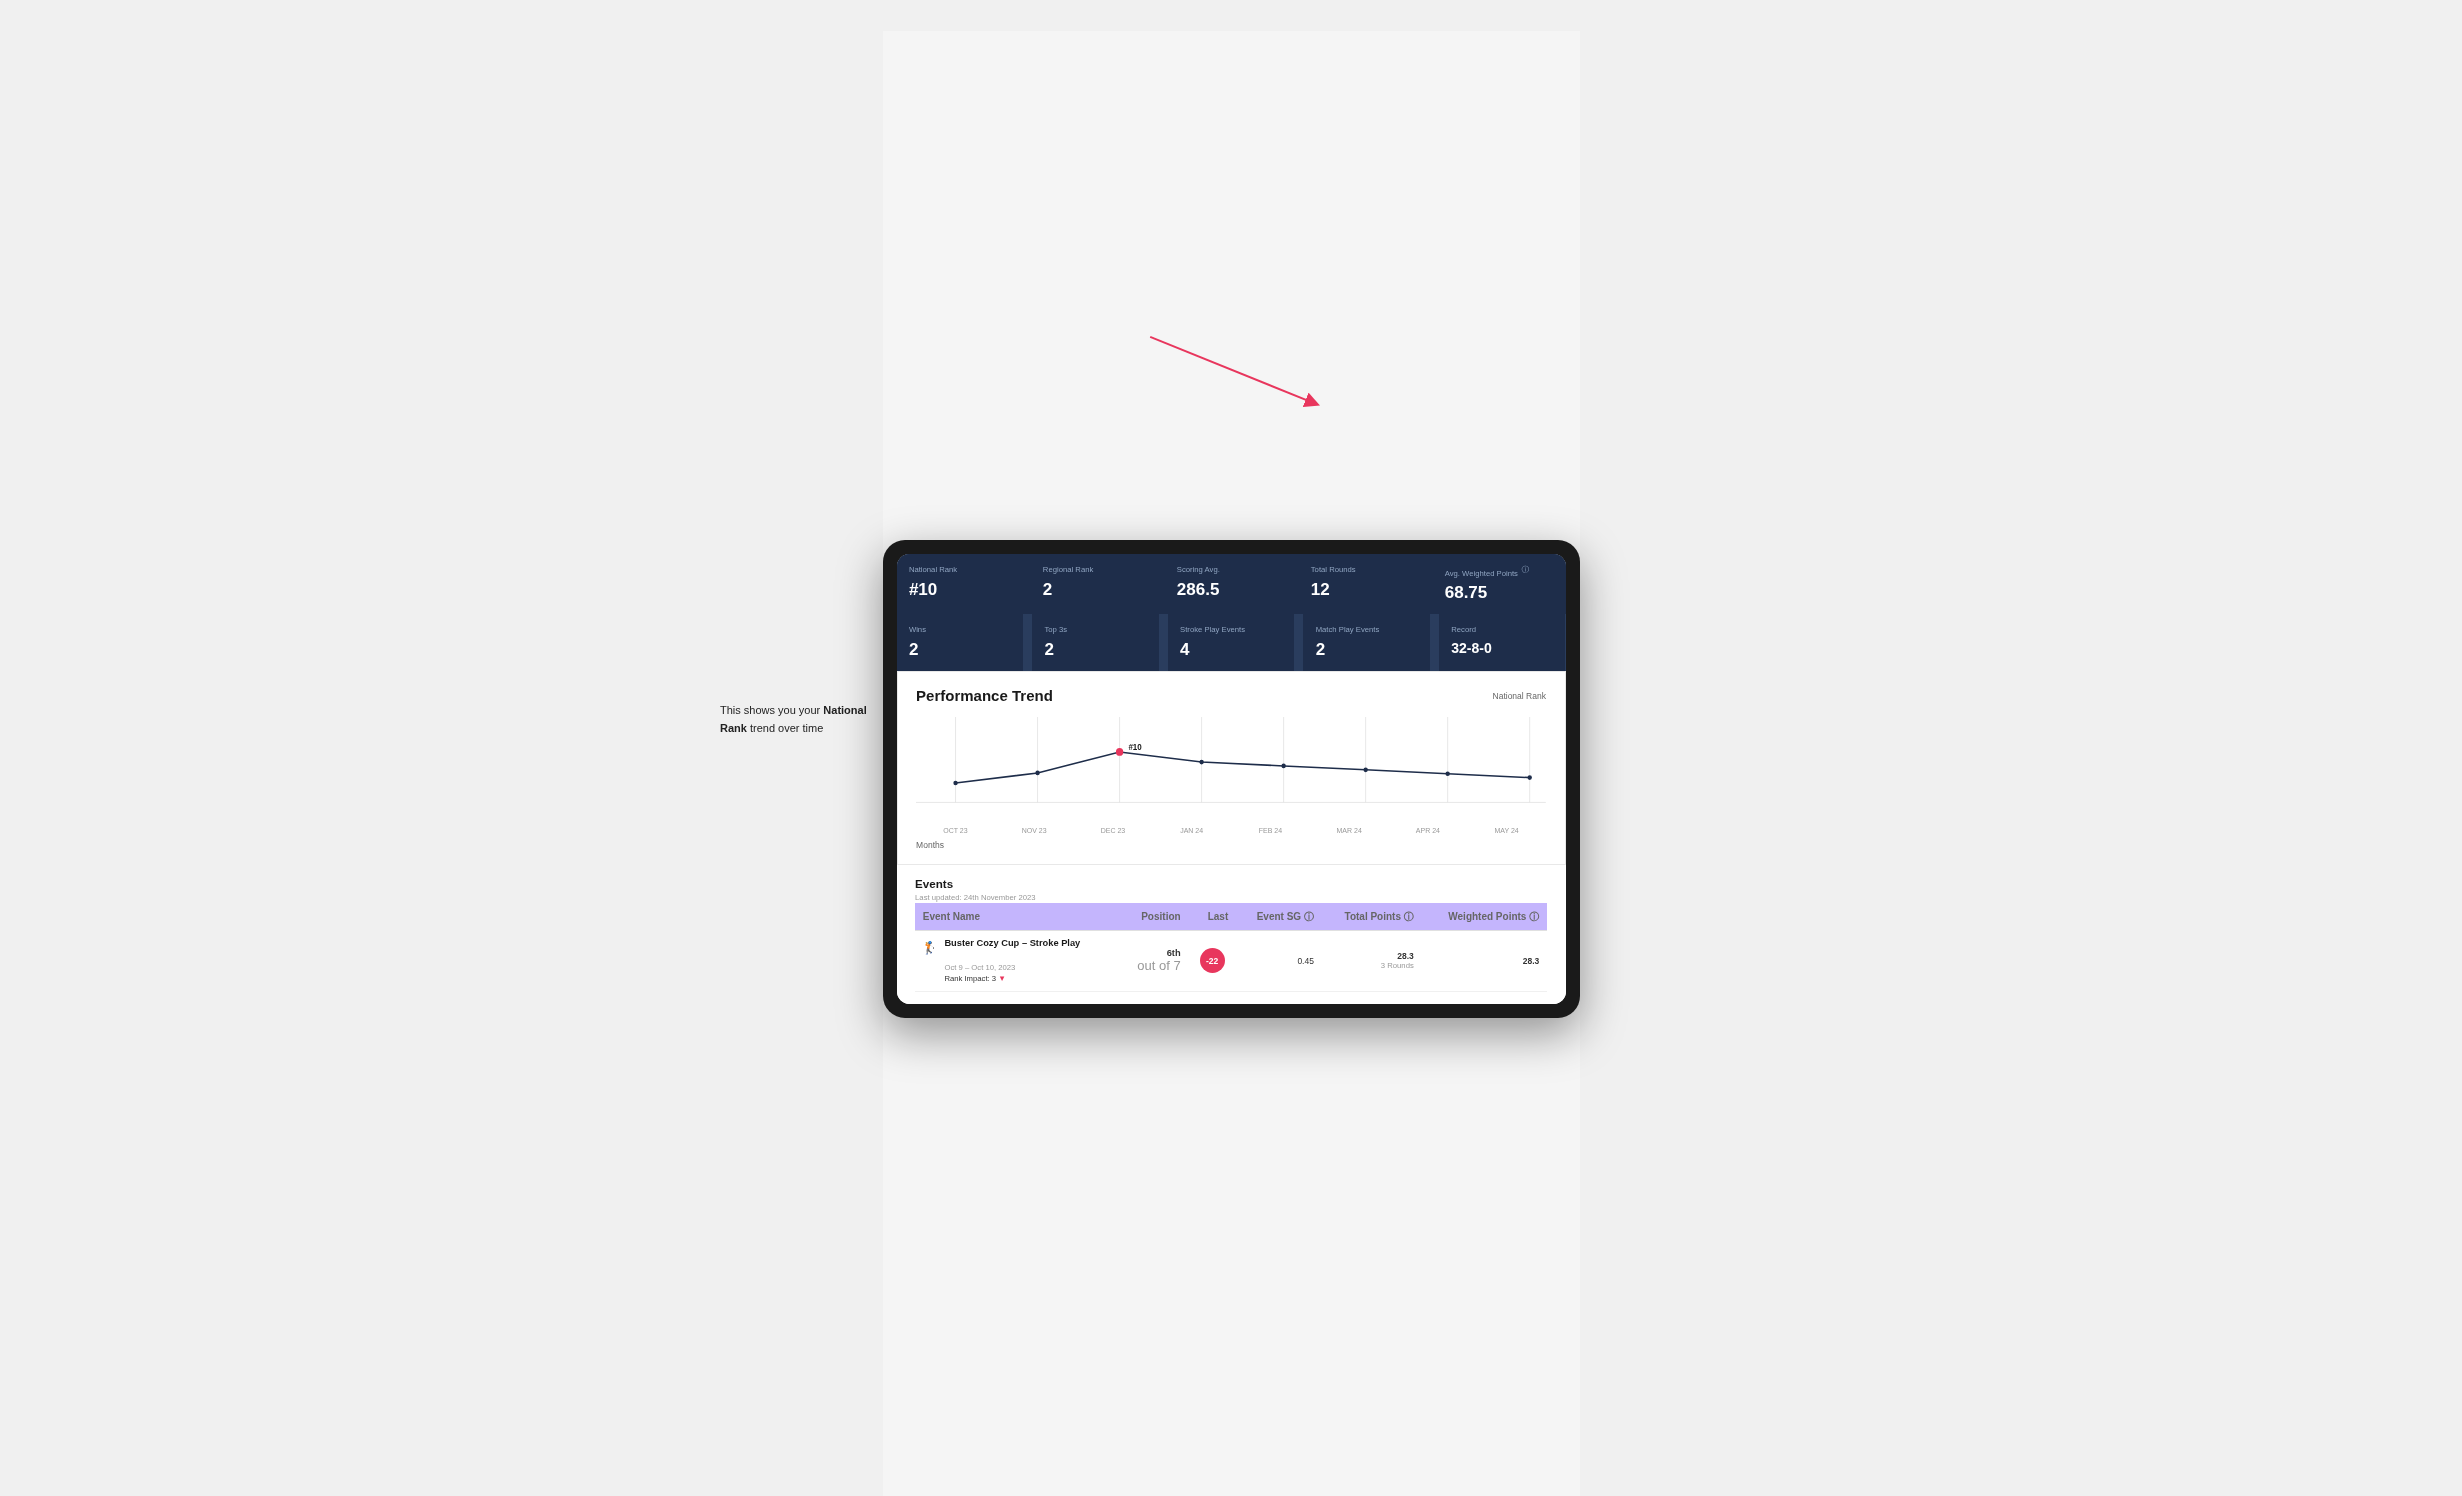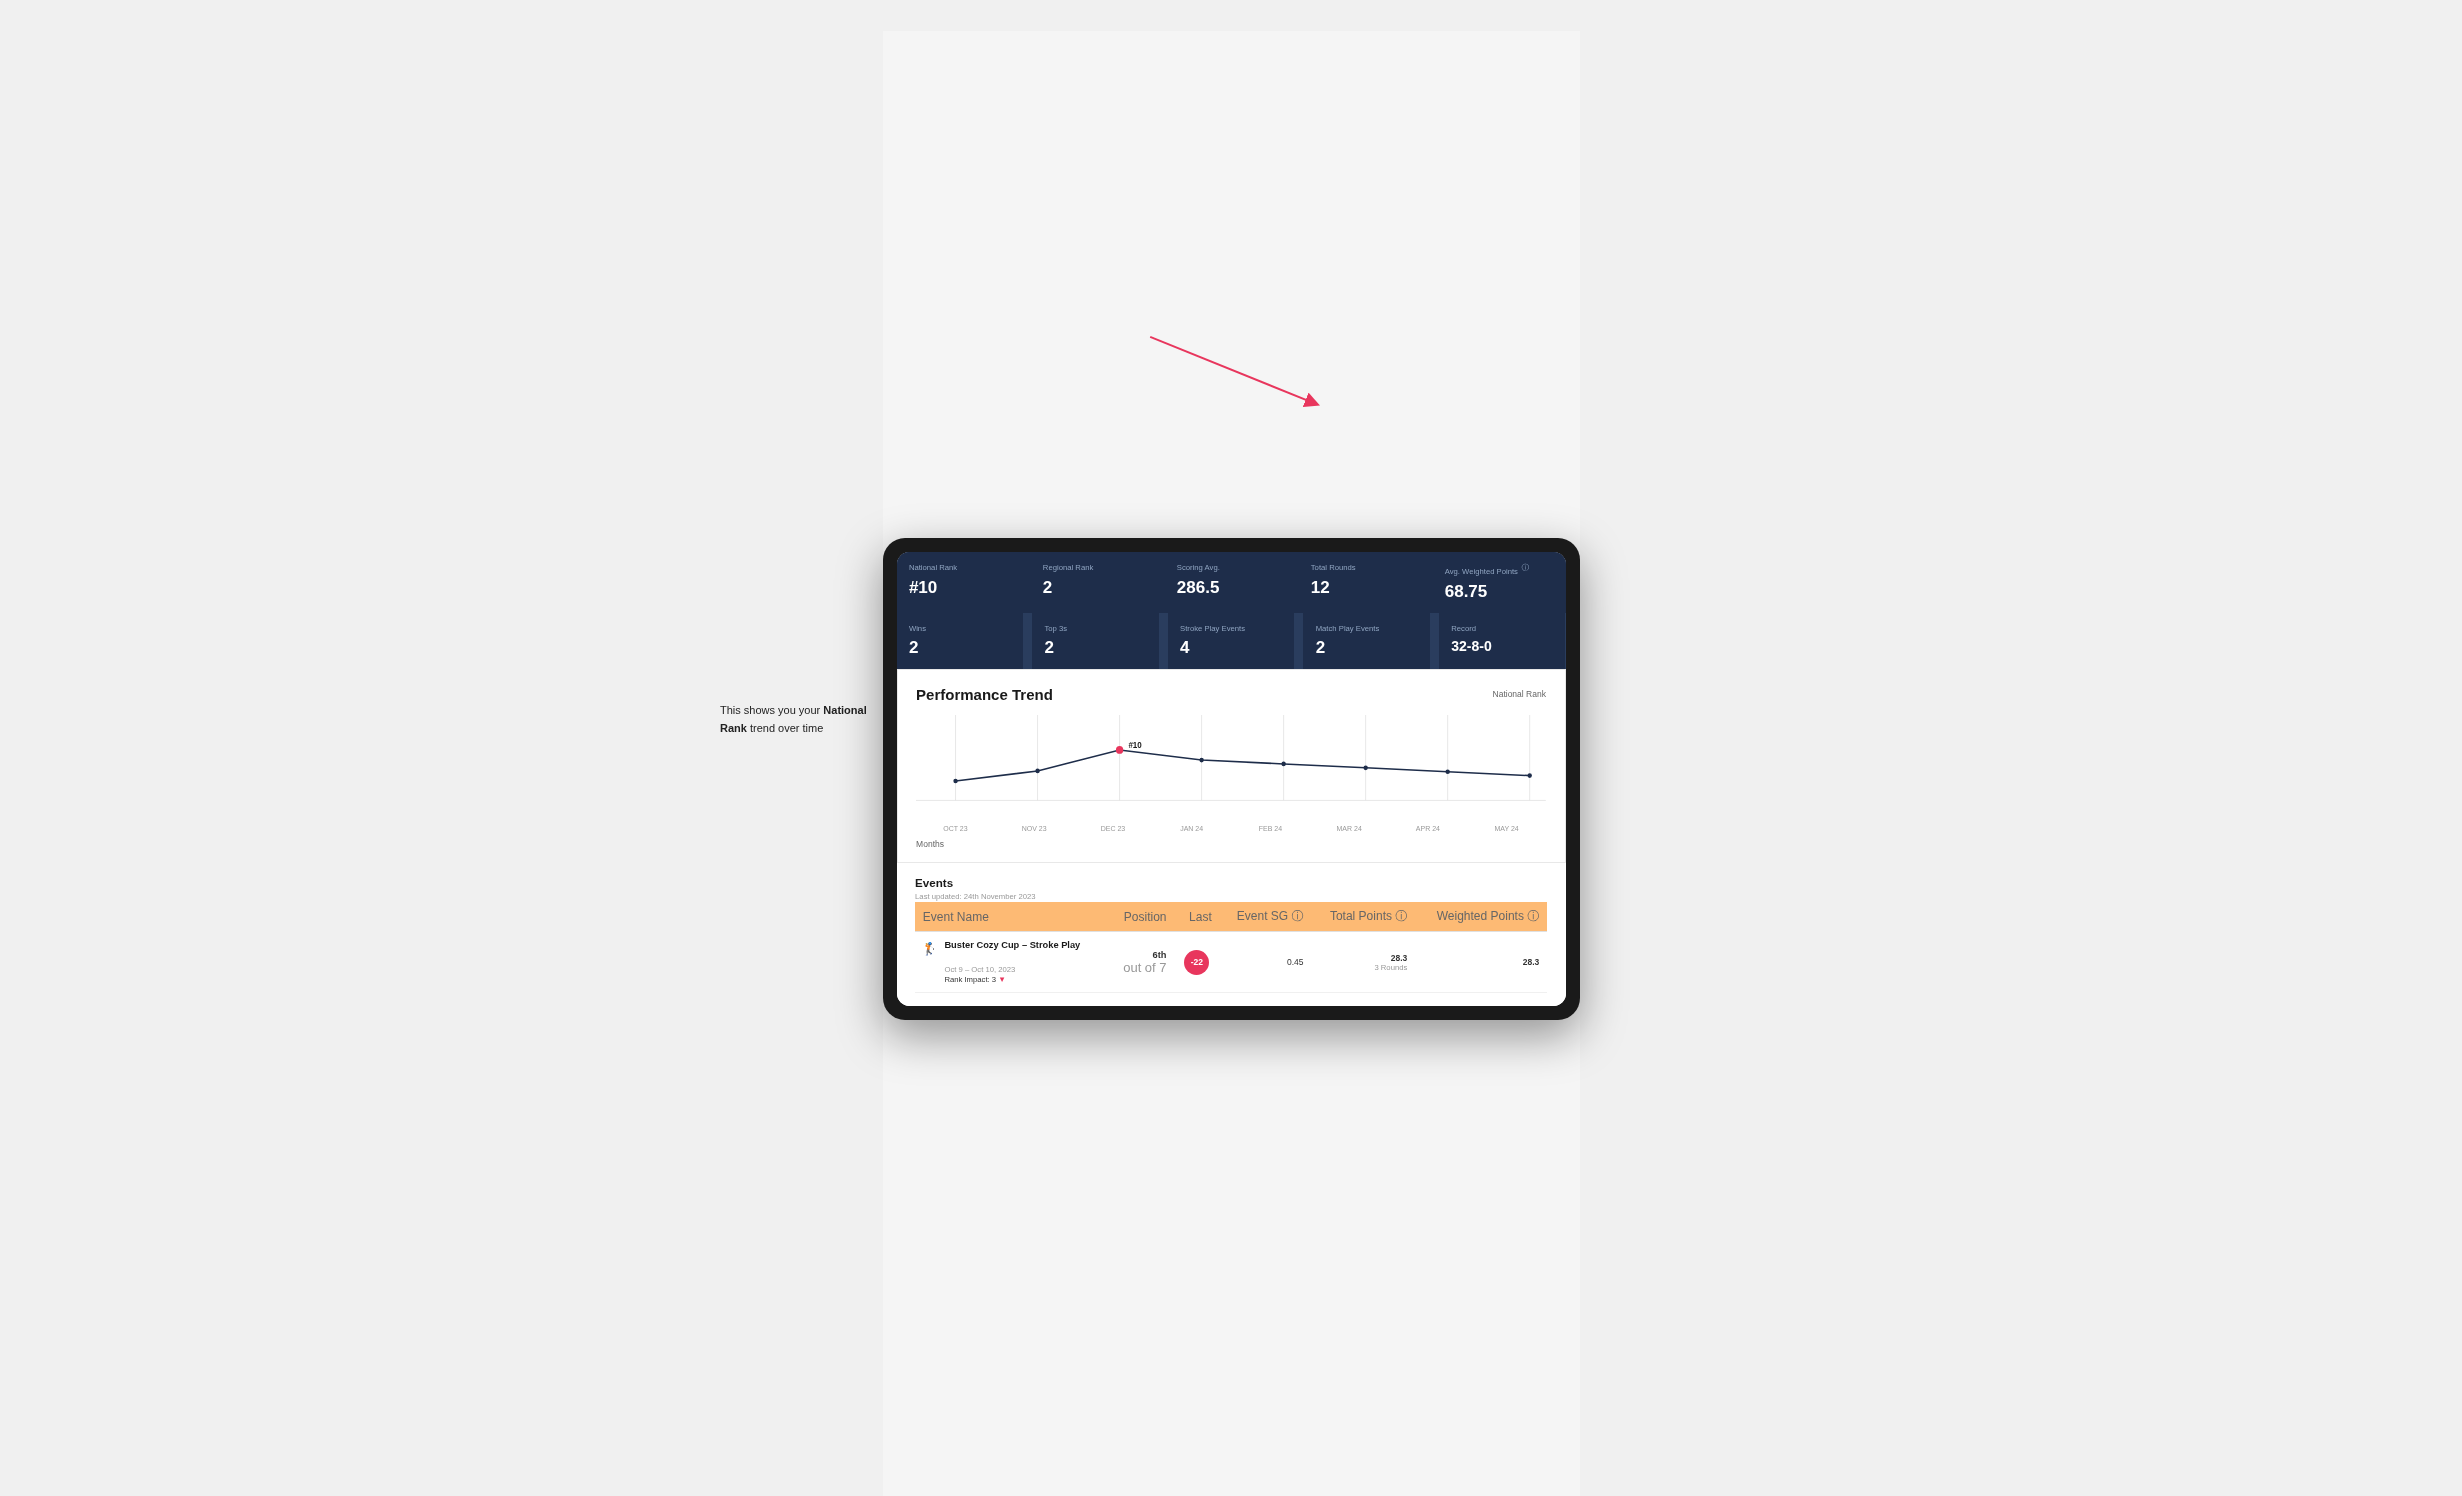--- a/index.html
+++ b/index.html
@@ -154,26 +154,26 @@
       margin-bottom: 1px;
     }
 
     .events-table {
       width: 100%;
       border-collapse: collapse;
       font-size: 8.5px;
     }
 
     .events-table th {
-      background: #fdba74;
+      background: #c4b5fd;
       padding: 6.2px 7.7px;
       text-align: left;
-      font-size: 12px;
+      font-size: 10px;
       color: #666;
-      font-weight: 400;
+      font-weight: 700;
       border-bottom: 0.8px solid #e0e0e0;
     }
 
     .events-table th.right {
       text-align: right;
     }
 
     .events-table td {
       padding: 7.7px 7.7px;
       border-bottom: 0.8px solid #f0f0f0;

